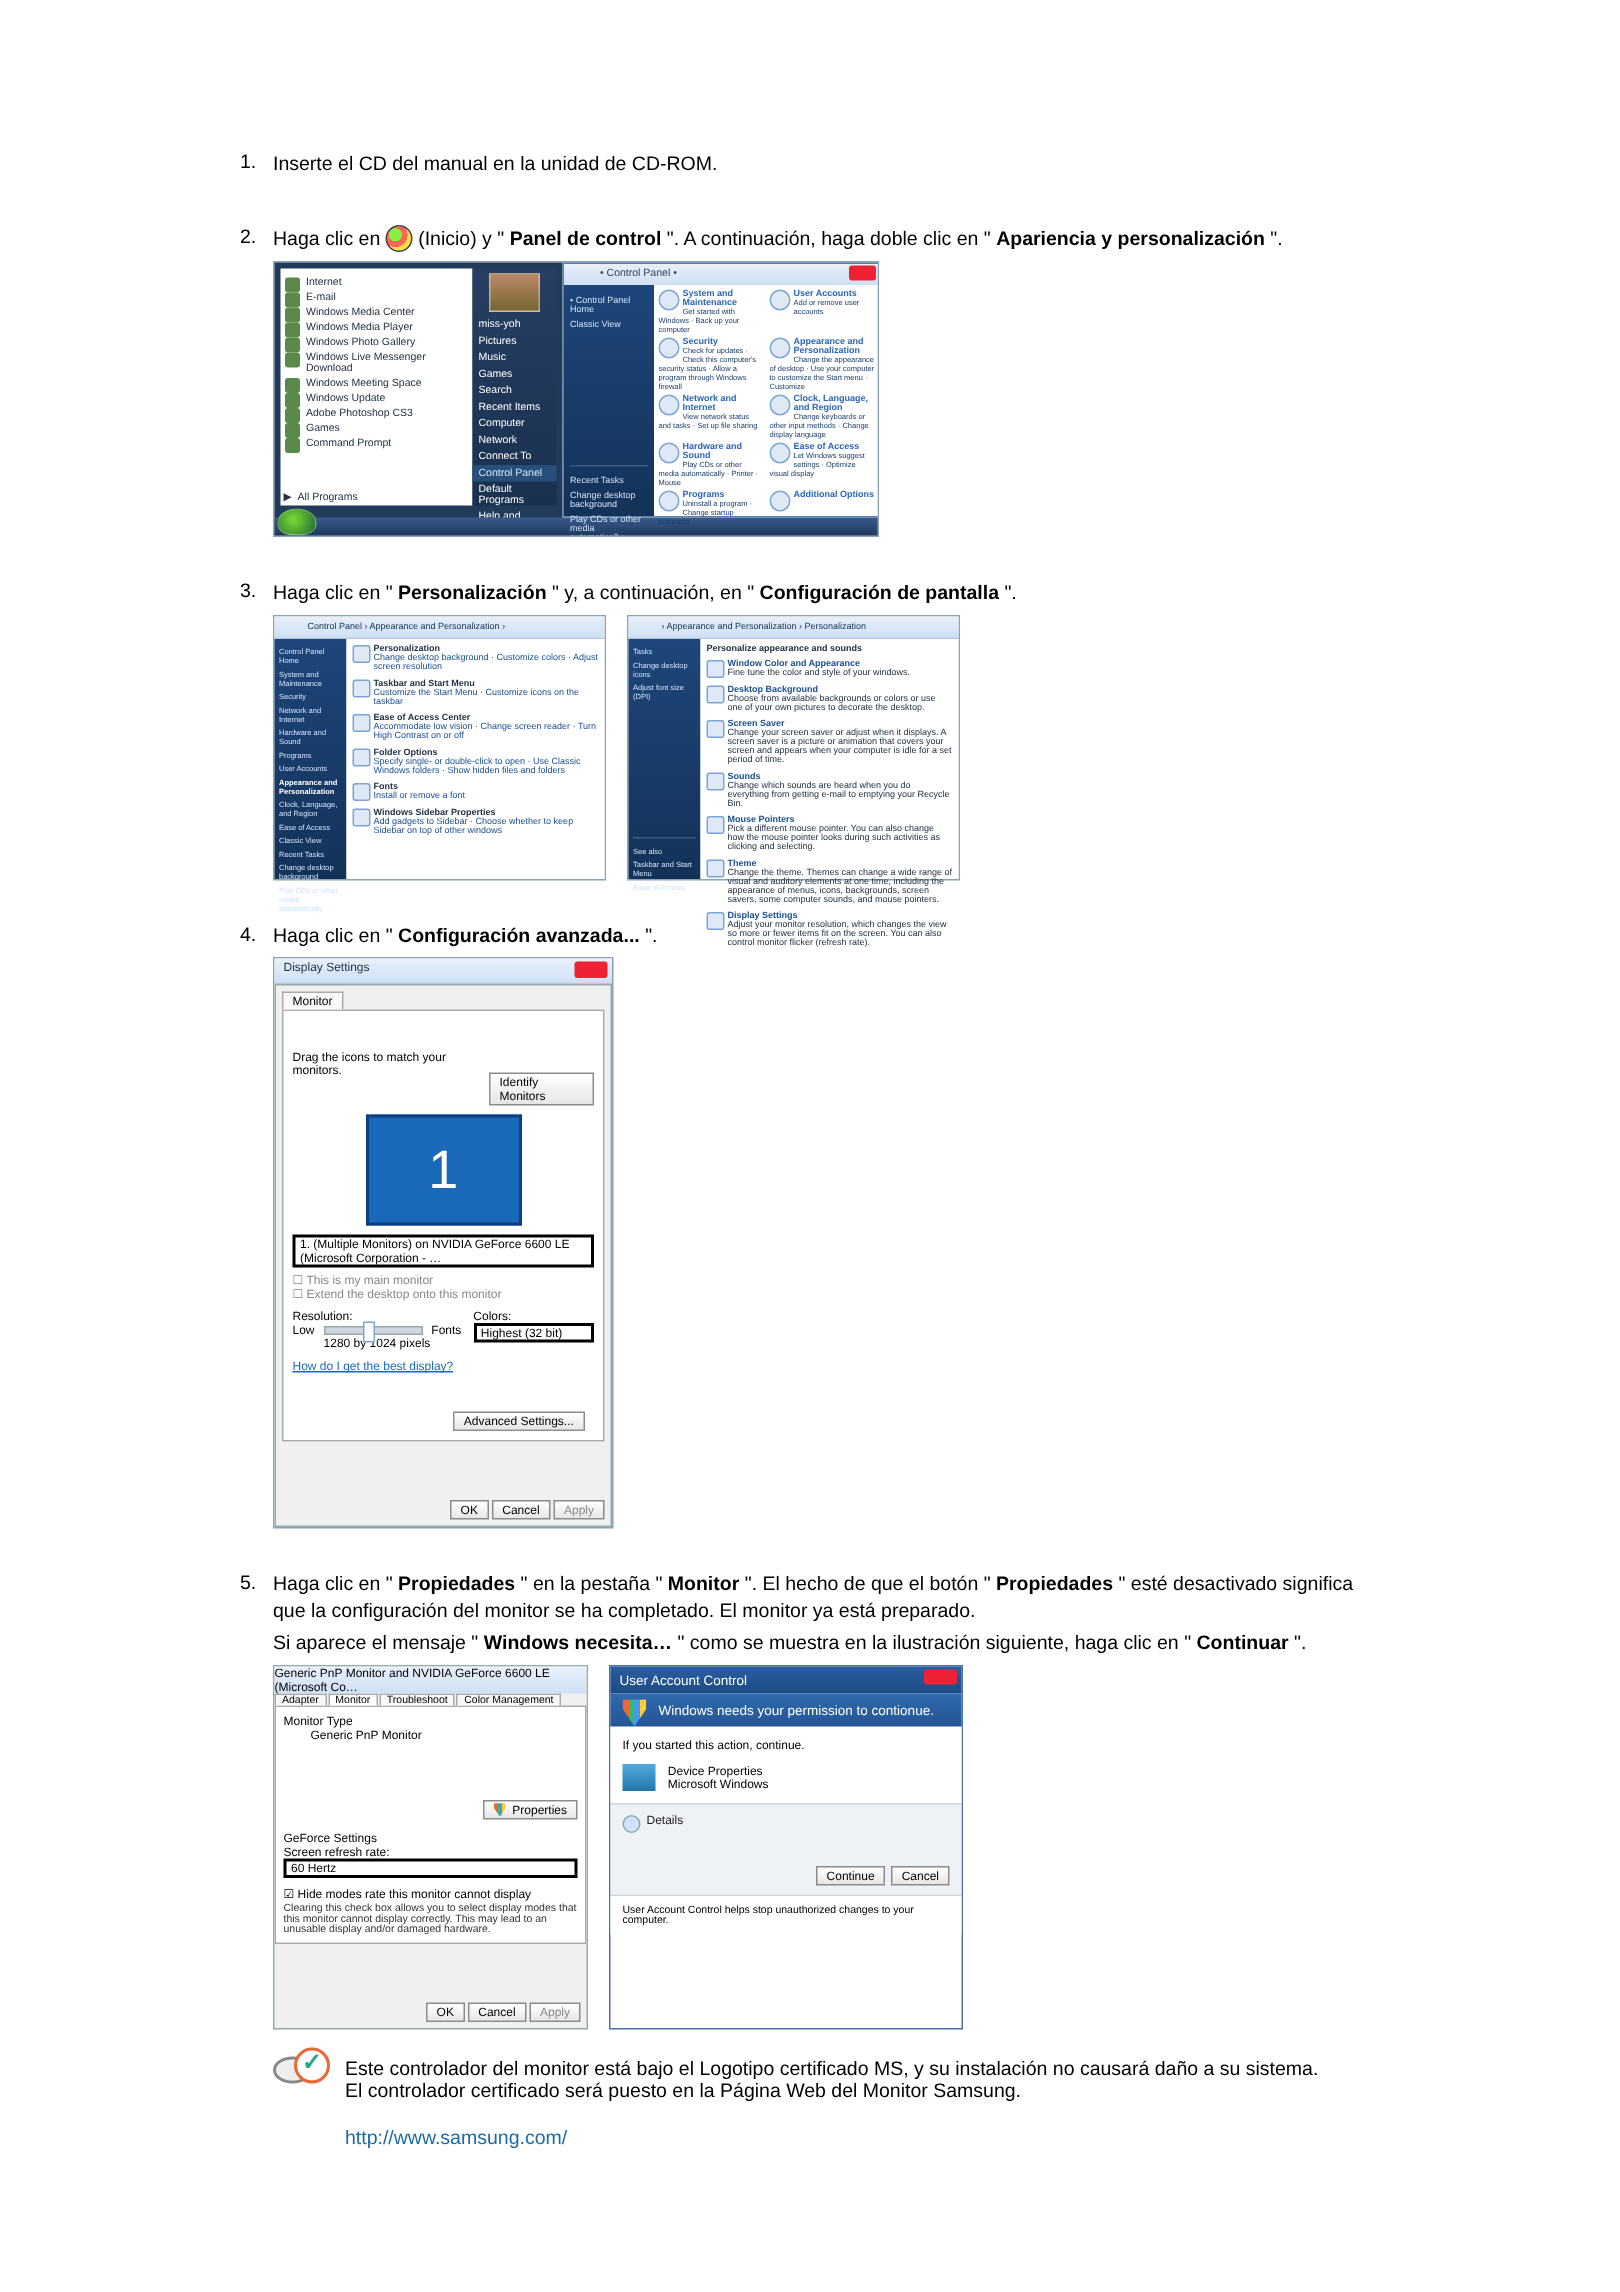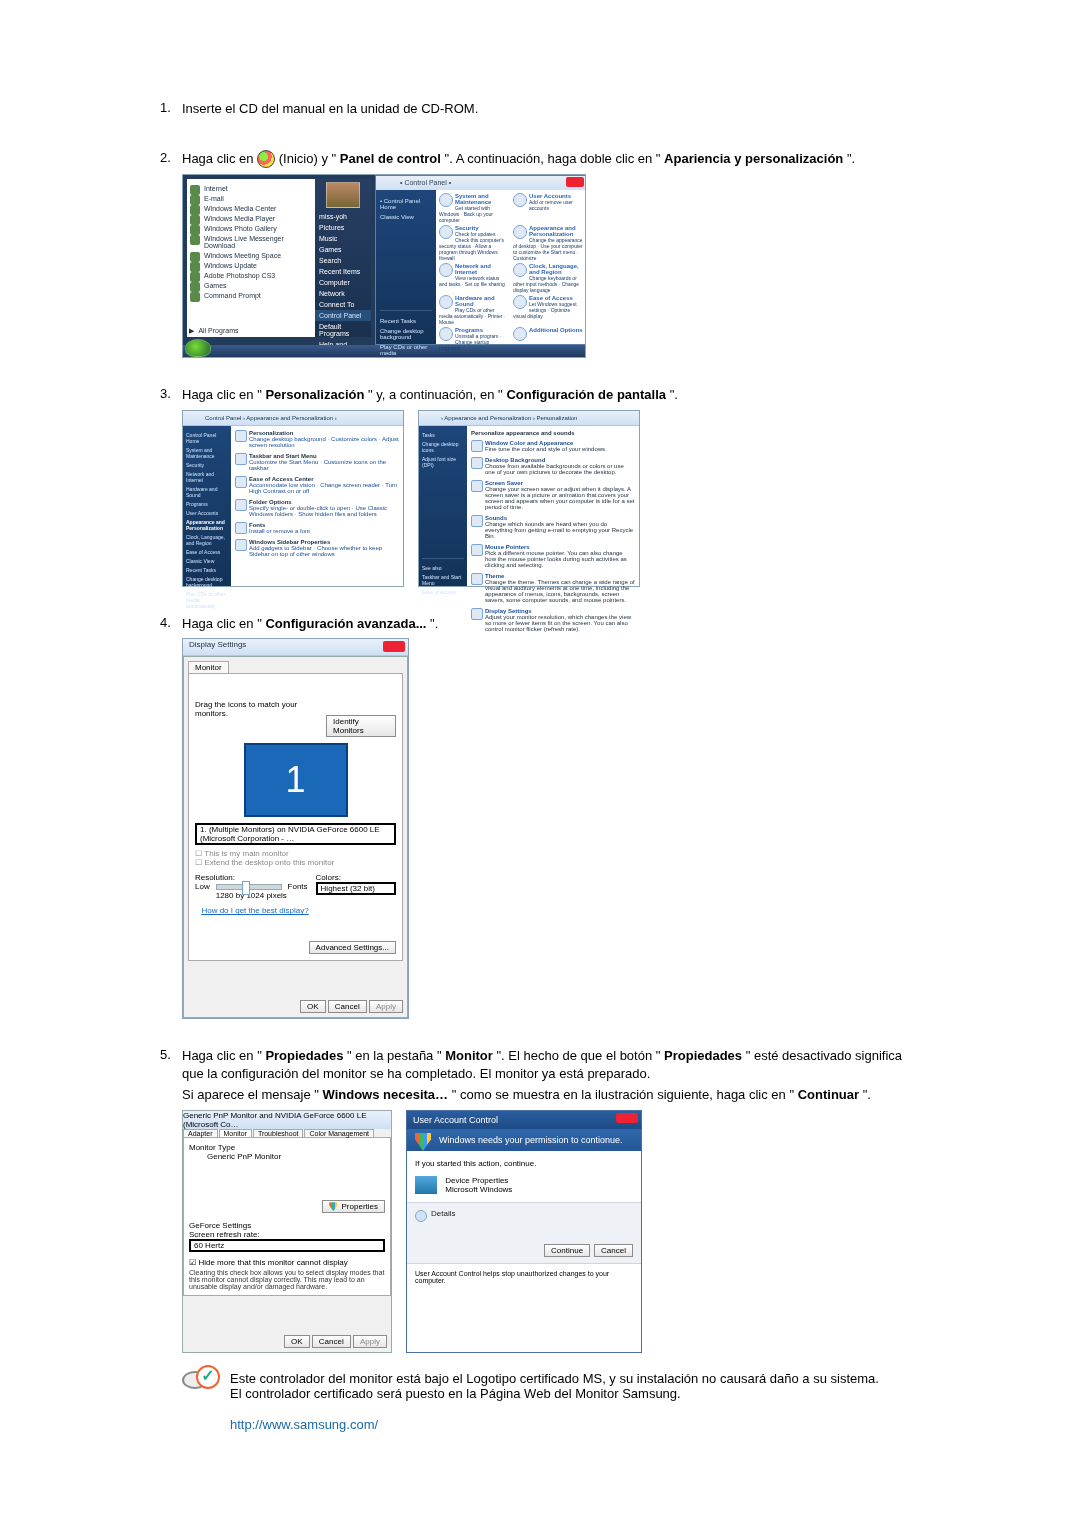--- a/index.html
+++ b/index.html
@@ -567,21 +567,21 @@
                         </div>
                         <span>Fonts</span>
                   </div>
                   <div style="text-align:center;">1280 by 1024 pixels</div>
                 </div>
                 <div style="flex:1;margin-left:8px;">
                   <div>Colors:</div>
                   <div class="select" style="width:100%;box-sizing:border-box;">Highest (32 bit)</div>
                 </div>
               </div>
-              <div style="display:flex;justify-content:flex-end;margin-top:6px;">
+              <div style="display:flex;justify-content:flex-start;margin-top:6px;">
                 <span class="lnk">How do I get the best display?</span>
                 <span class="btn">Advanced Settings...</span>
               </div>
             </div>
             <div style="text-align:right;margin-top:4px;">
               <span class="btn">OK</span>
               <span class="btn">Cancel</span>
               <span class="btn" style="color:#888;">Apply</span>
             </div>
           </div>
@@ -622,21 +622,21 @@
             <div class="panebody">
               <div>Monitor Type</div>
               <div style="padding-left:18px;">Generic PnP Monitor</div>
               <div style="text-align:right;margin:4px 0 8px;"><span class="btn">
                 <span style="display:inline-block;width:8px;height:9px;vertical-align:middle;background:linear-gradient(90deg,#e63 0 25%, #3b6 25% 50%, #49e 50% 75%, #fc3 75% 100%);clip-path:polygon(50% 100%,0 35%,0 0,100% 0,100% 35%);margin-right:2px;"></span>
                 <span>Properties</span>
               </span></div>
               <div>GeForce Settings</div>
               <div>Screen refresh rate:</div>
               <div class="select" style="width:100%;box-sizing:border-box;margin-bottom:6px;">60 Hertz</div>
-              <div>☑ <span>Hide more that this monitor cannot display</span></div>
+              <div>☑ <span>Hide modes rate this monitor cannot display</span></div>
               <div style="color:#333;font-size:7px;margin-top:2px;">Clearing this check box allows you to select display modes that this monitor cannot display correctly. This may lead to an unusable display and/or damaged hardware.</div>
             </div>
             <div style="text-align:right;padding:4px;">
               <span class="btn">OK</span>
               <span class="btn">Cancel</span>
               <span class="btn" style="color:#888;">Apply</span>
             </div>
           </div>
         </div>
 

